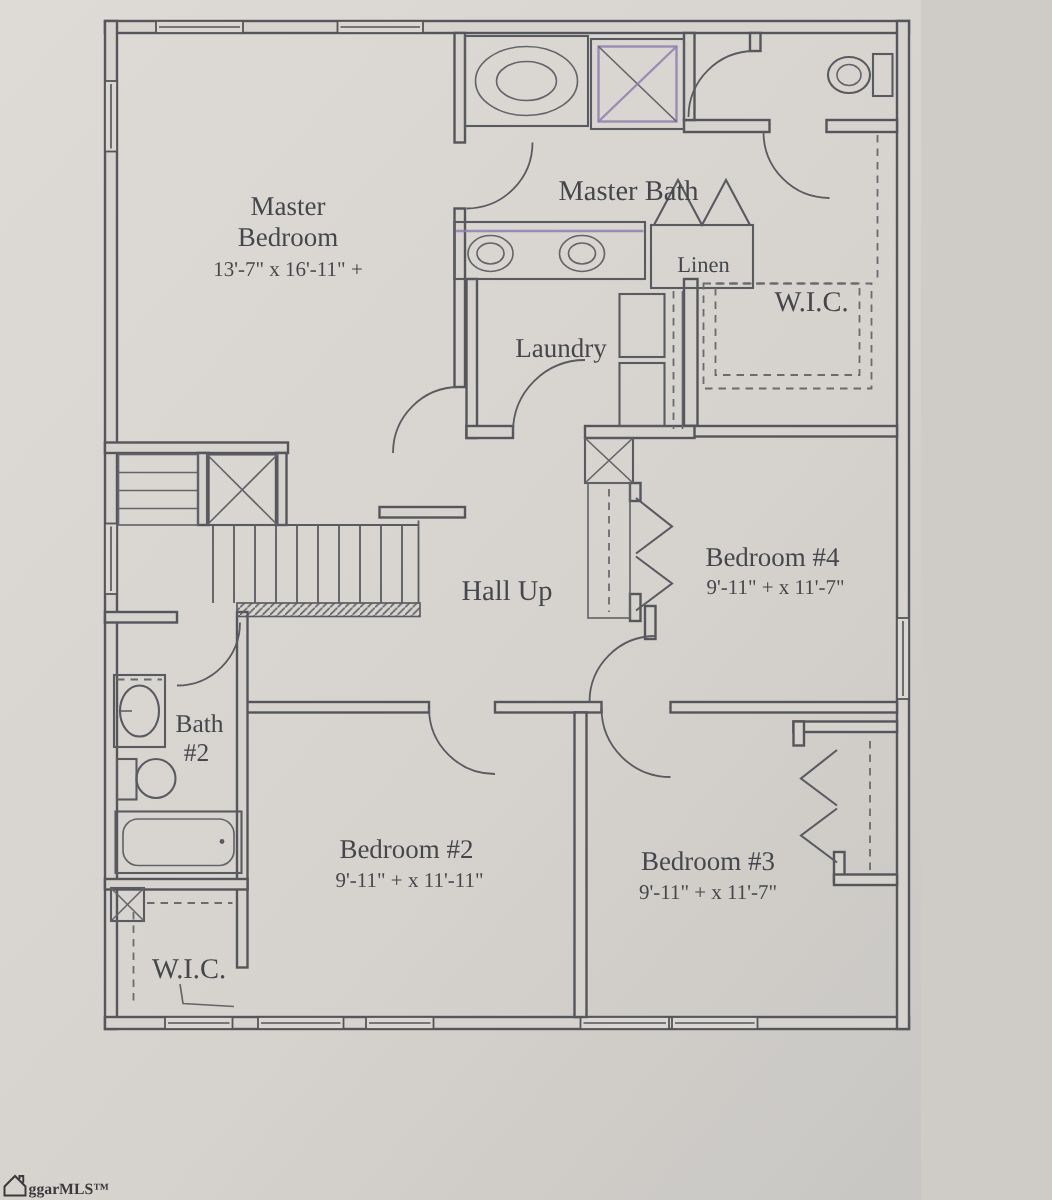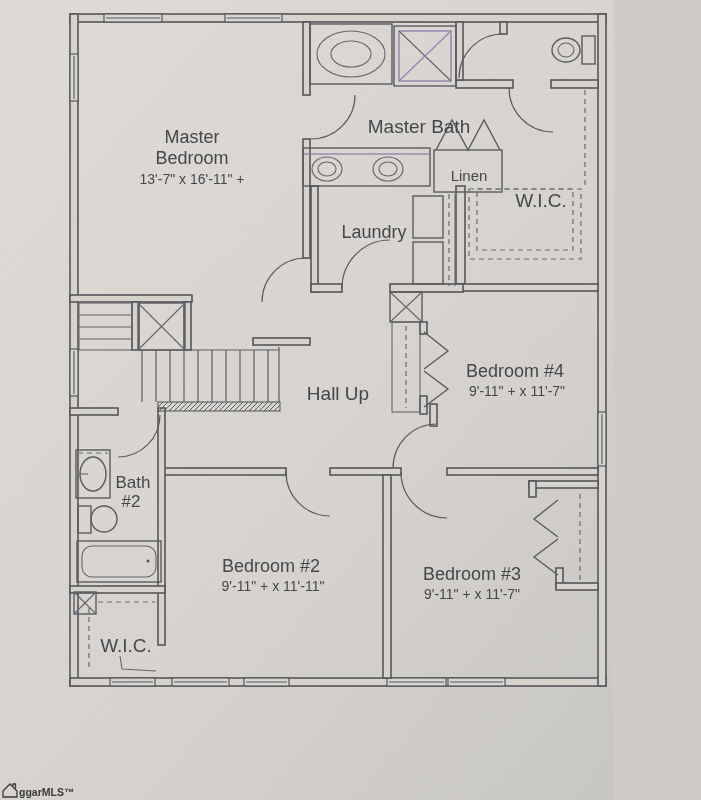--- a/index.html
+++ b/index.html
@@ -1,17 +1,17 @@
 <!DOCTYPE html>
 <html><head>
 <meta charset="utf-8">
 <style>
   html,body{margin:0;padding:0;background:#cfccc8;}
   #stage{position:relative;width:614px;height:800px;overflow:hidden;
-         font-family:Liberation Sans, sans-serif;}
+         font-family:Liberation Serif, serif;}
   svg{display:block;}
   .wall{fill:#d6d3ce;stroke:#55565b;stroke-width:1.6;}
   .win{fill:#dad7d2;stroke:#55565b;stroke-width:1.2;}
   .winline{stroke:#55565b;stroke-width:1.1;}
   .thin{fill:none;stroke:#5a5b60;stroke-width:1.4;}
   .thin2{fill:none;stroke:#64656a;stroke-width:1.1;}
   .arc{fill:none;stroke:#5a5b60;stroke-width:1.2;}
   .dash{fill:none;stroke:#6a6b70;stroke-width:1.2;stroke-dasharray:5 4;}
   .accent{fill:none;stroke:#8f7fae;stroke-width:1.6;opacity:.85;}
   .tread{stroke:#5a5b60;stroke-width:1.2;}

